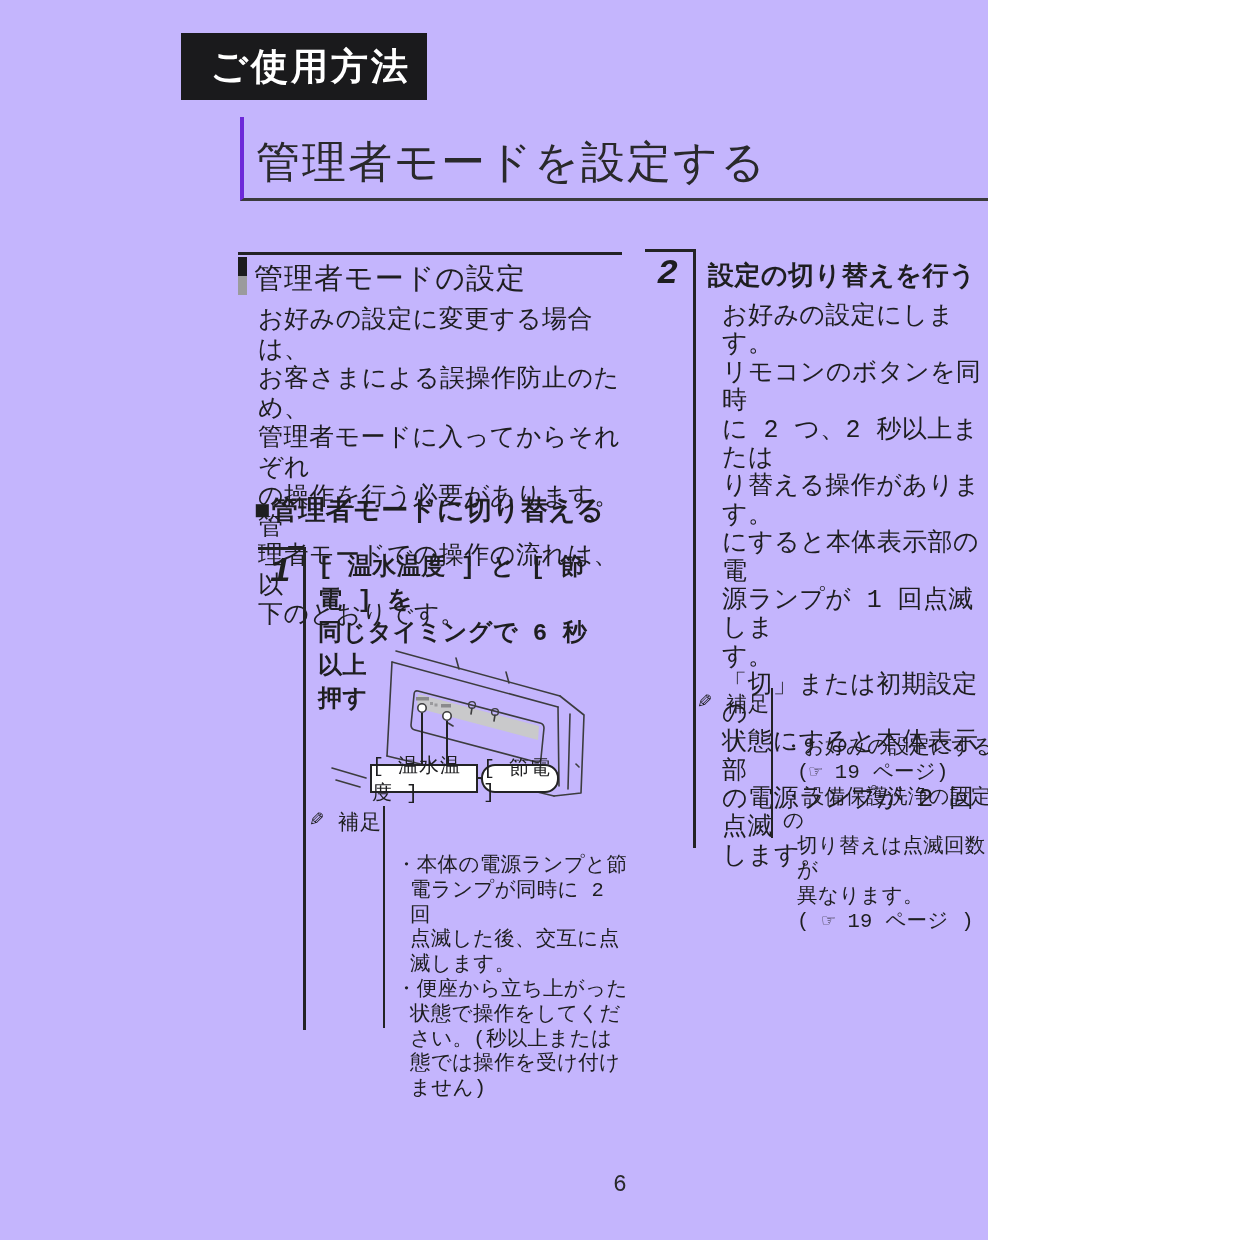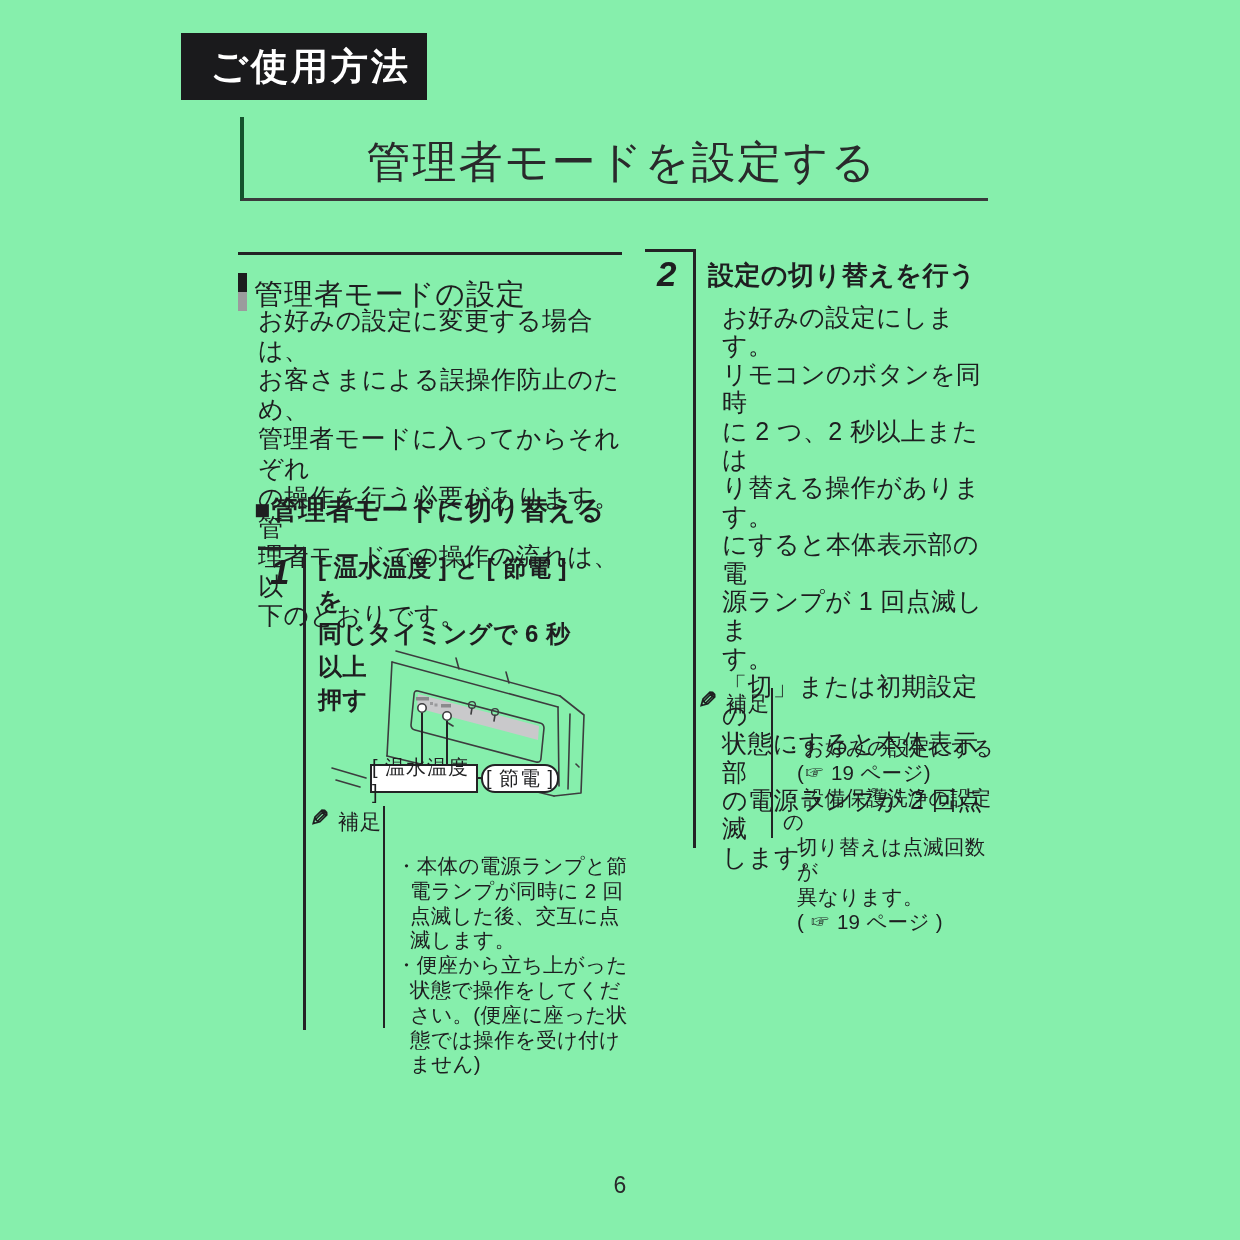--- a/index.html
+++ b/index.html
@@ -1,31 +1,31 @@
 <!DOCTYPE html>
 <html><head>
 <meta charset="utf-8">
 <style>
   html,body{margin:0;padding:0;background:#fff;}
-  .page{position:relative;width:1240px;height:1240px;background:#86efac;overflow:hidden;
-        font-family:Liberation Sans, sans-serif;color:#1e1e20;}
+  .page{position:relative;width:988px;height:1240px;background:#c4b5fd;overflow:hidden;
+        font-family:Liberation Mono, monospace;color:#1e1e20;}
   .abs{position:absolute;}
 
   
   .badge{left:181px;top:33px;width:246px;height:67px;background:#1a1a1c;color:#fff;
          display:flex;align-items:center;justify-content:flex-end;padding-right:16px;
          box-sizing:border-box;font-size:37px;font-weight:bold;letter-spacing:3px;}
-  .title-block{left:240px;top:117px;width:748px;height:84px;border-left:4px solid #14532d;
+  .title-block{left:240px;top:117px;width:748px;height:84px;border-left:4px solid #6d28d9;
          border-bottom:3px solid #3a3a3c;display:flex;align-items:flex-end;
-         padding:0 0 6px 12px;box-sizing:border-box;justify-content:center;}
+         padding:0 0 6px 12px;box-sizing:border-box;}
   .title-text{font-size:44px;letter-spacing:2px;color:#29292b;}
 
   
   .sec-head{left:238px;top:252px;width:384px;border-top:3px solid #232325;
-         display:flex;align-items:flex-start;padding-top:18px;}
+         display:flex;align-items:flex-start;padding-top:2px;}
   .sec-bar{width:9px;height:38px;background:linear-gradient(#1c1c1e 0 50%,#9b9b9d 50% 100%);
          margin-right:7px;flex:none;}
   .sec-title{font-size:29px;letter-spacing:1px;padding-top:2px;}
   .intro{left:258px;top:306px;width:366px;font-size:25px;line-height:29.5px;letter-spacing:0.5px;}
   .subhead{left:254px;top:492px;font-size:27px;font-weight:600;letter-spacing:0.5px;}
 
   .stepnum-box{width:48px;border-top:3px solid #232325;}
   .stepnum{font-style:italic;font-weight:bold;font-size:35px;padding:2px 0 0 12px;}
   .vline{width:3px;background:#232325;}
   .step1-action{left:318px;top:551px;width:270px;font-size:24px;font-weight:bold;line-height:33px;letter-spacing:0.5px;}
@@ -140,21 +140,21 @@
   </div>
   <div class="abs note-label" style="left:338px;top:808px;">補足</div>
   <div class="abs vline" style="left:383px;top:806px;height:222px;width:2px;"></div>
   <div class="abs note-lines" style="left:396px;top:806px;width:232px;">
     <div>・本体の電源ランプと節</div>
     <div class="ind">電ランプが同時に 2 回</div>
     <div class="ind">点滅した後、交互に点</div>
     <div class="ind">滅します。</div>
     <div>・便座から立ち上がった</div>
     <div class="ind">状態で操作をしてくだ</div>
-    <div class="ind">さい。(便座に座った状</div>
+    <div class="ind">さい。(秒以上または</div>
     <div class="ind">態では操作を受け付け</div>
     <div class="ind">ません)</div>
   </div>
 
   <div class="abs stepnum-box" style="left:645px;top:249px;width:49px;">
     <div class="stepnum">2</div>
   </div>
   <div class="abs vline" style="left:693px;top:249px;height:599px;"></div>
 
   <div class="abs step2-head">設定の切り替えを行う</div>

